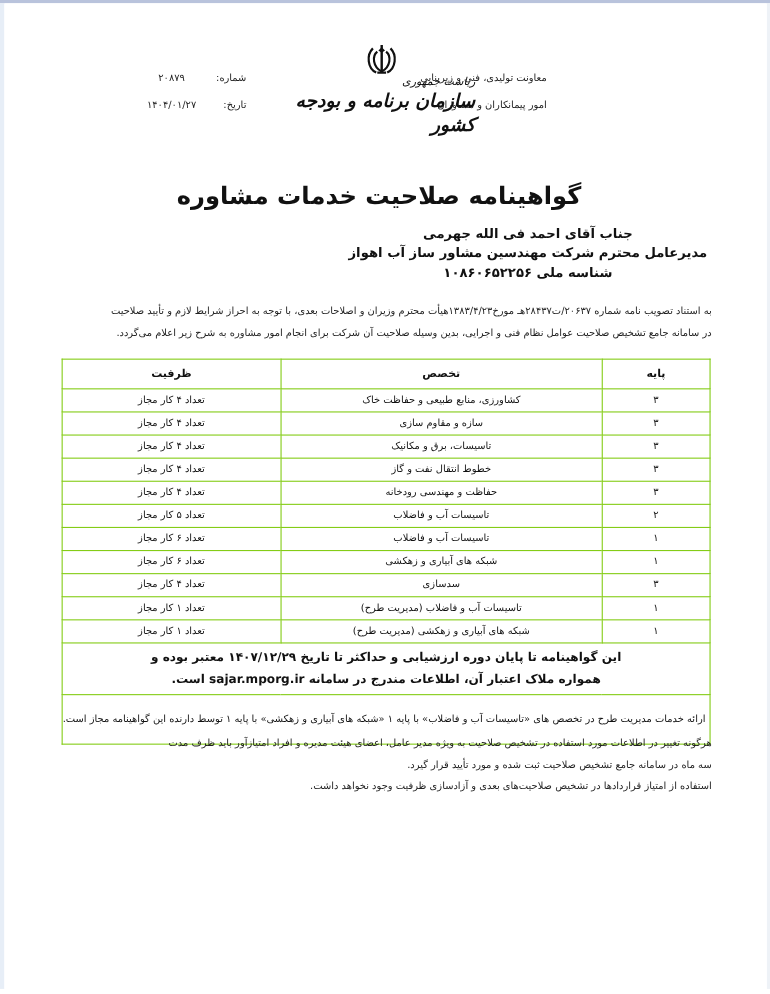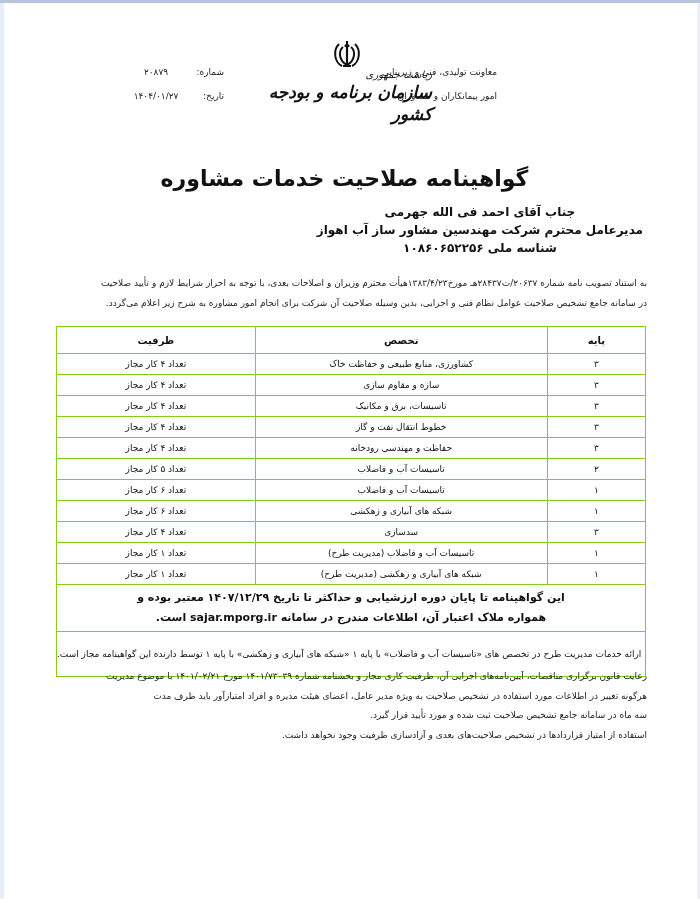--- a/index.html
+++ b/index.html
@@ -158,19 +158,18 @@
           <div>همواره ملاک اعتبار آن، اطلاعات مندرج در سامانه sajar.mporg.ir است.</div>
         </td>
       </tr>
       <tr>
         <td colspan="3" class="note">ارائه خدمات مدیریت طرح در تخصص های  «تاسیسات  آب و فاضلاب» با پایه ۱  «شبکه های آبیاری و زهکشی» با پایه ۱  توسط دارنده این گواهینامه مجاز است.</td>
       </tr>
     </tbody>
   </table>
 
   <div class="footer">
-    <div>رعایت قانون برگزاری مناقصات، آیین‌نامه‌های اجرایی آن، ظرفیت کاری مجاز و بخشنامه شماره ۱۴۰۱/۷۳۰۳۹ مورخ ۱۴۰۱/۰۲/۲۱ با موضوع مدیریت</div>
     <div>هرگونه تغییر در اطلاعات مورد استفاده در تشخیص صلاحیت به ویژه  مدیر عامل، اعضای هیئت مدیره و افراد امتیازآور باید ظرف مدت</div>
     <div>سه ماه در سامانه جامع تشخیص صلاحیت ثبت شده و مورد تأیید قرار گیرد.</div>
     <div>استفاده از امتیاز قراردادها در تشخیص صلاحیت‌های بعدی و آزادسازی ظرفیت وجود نخواهد داشت.</div>
   </div>
 
 </div>
 
 </body></html>

